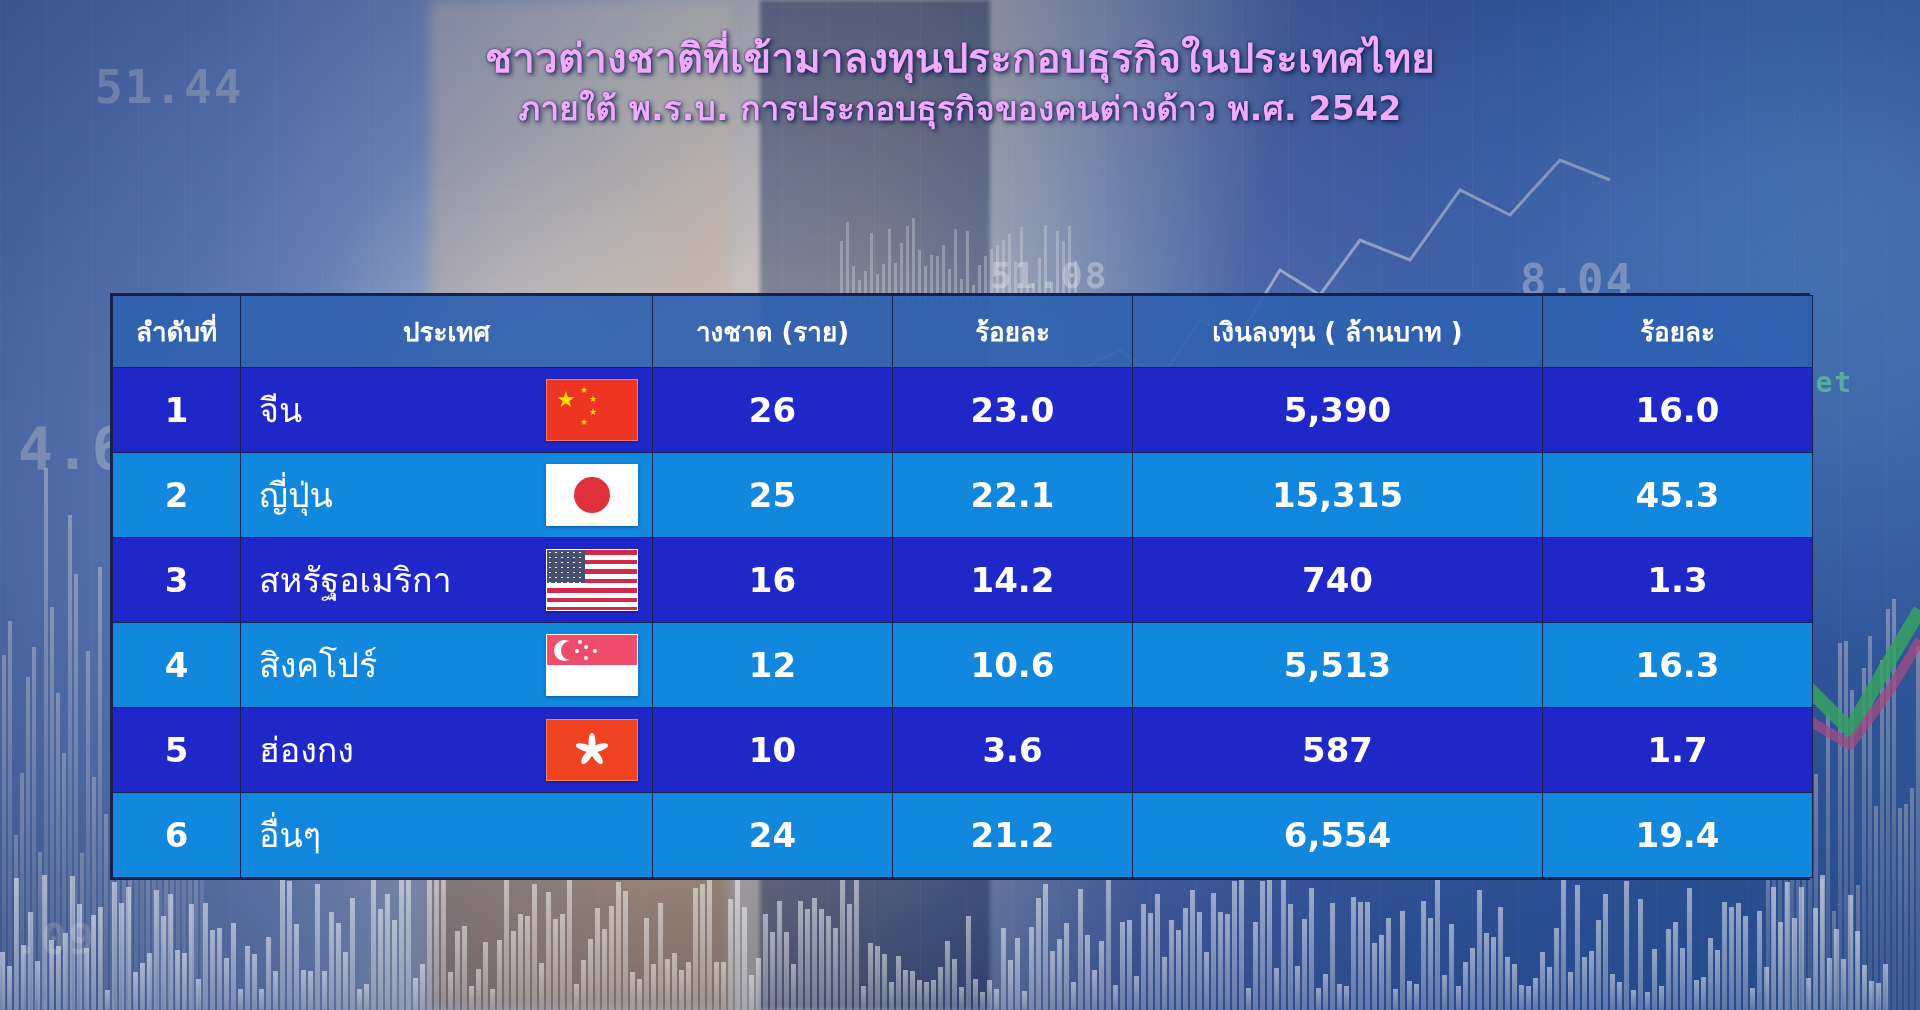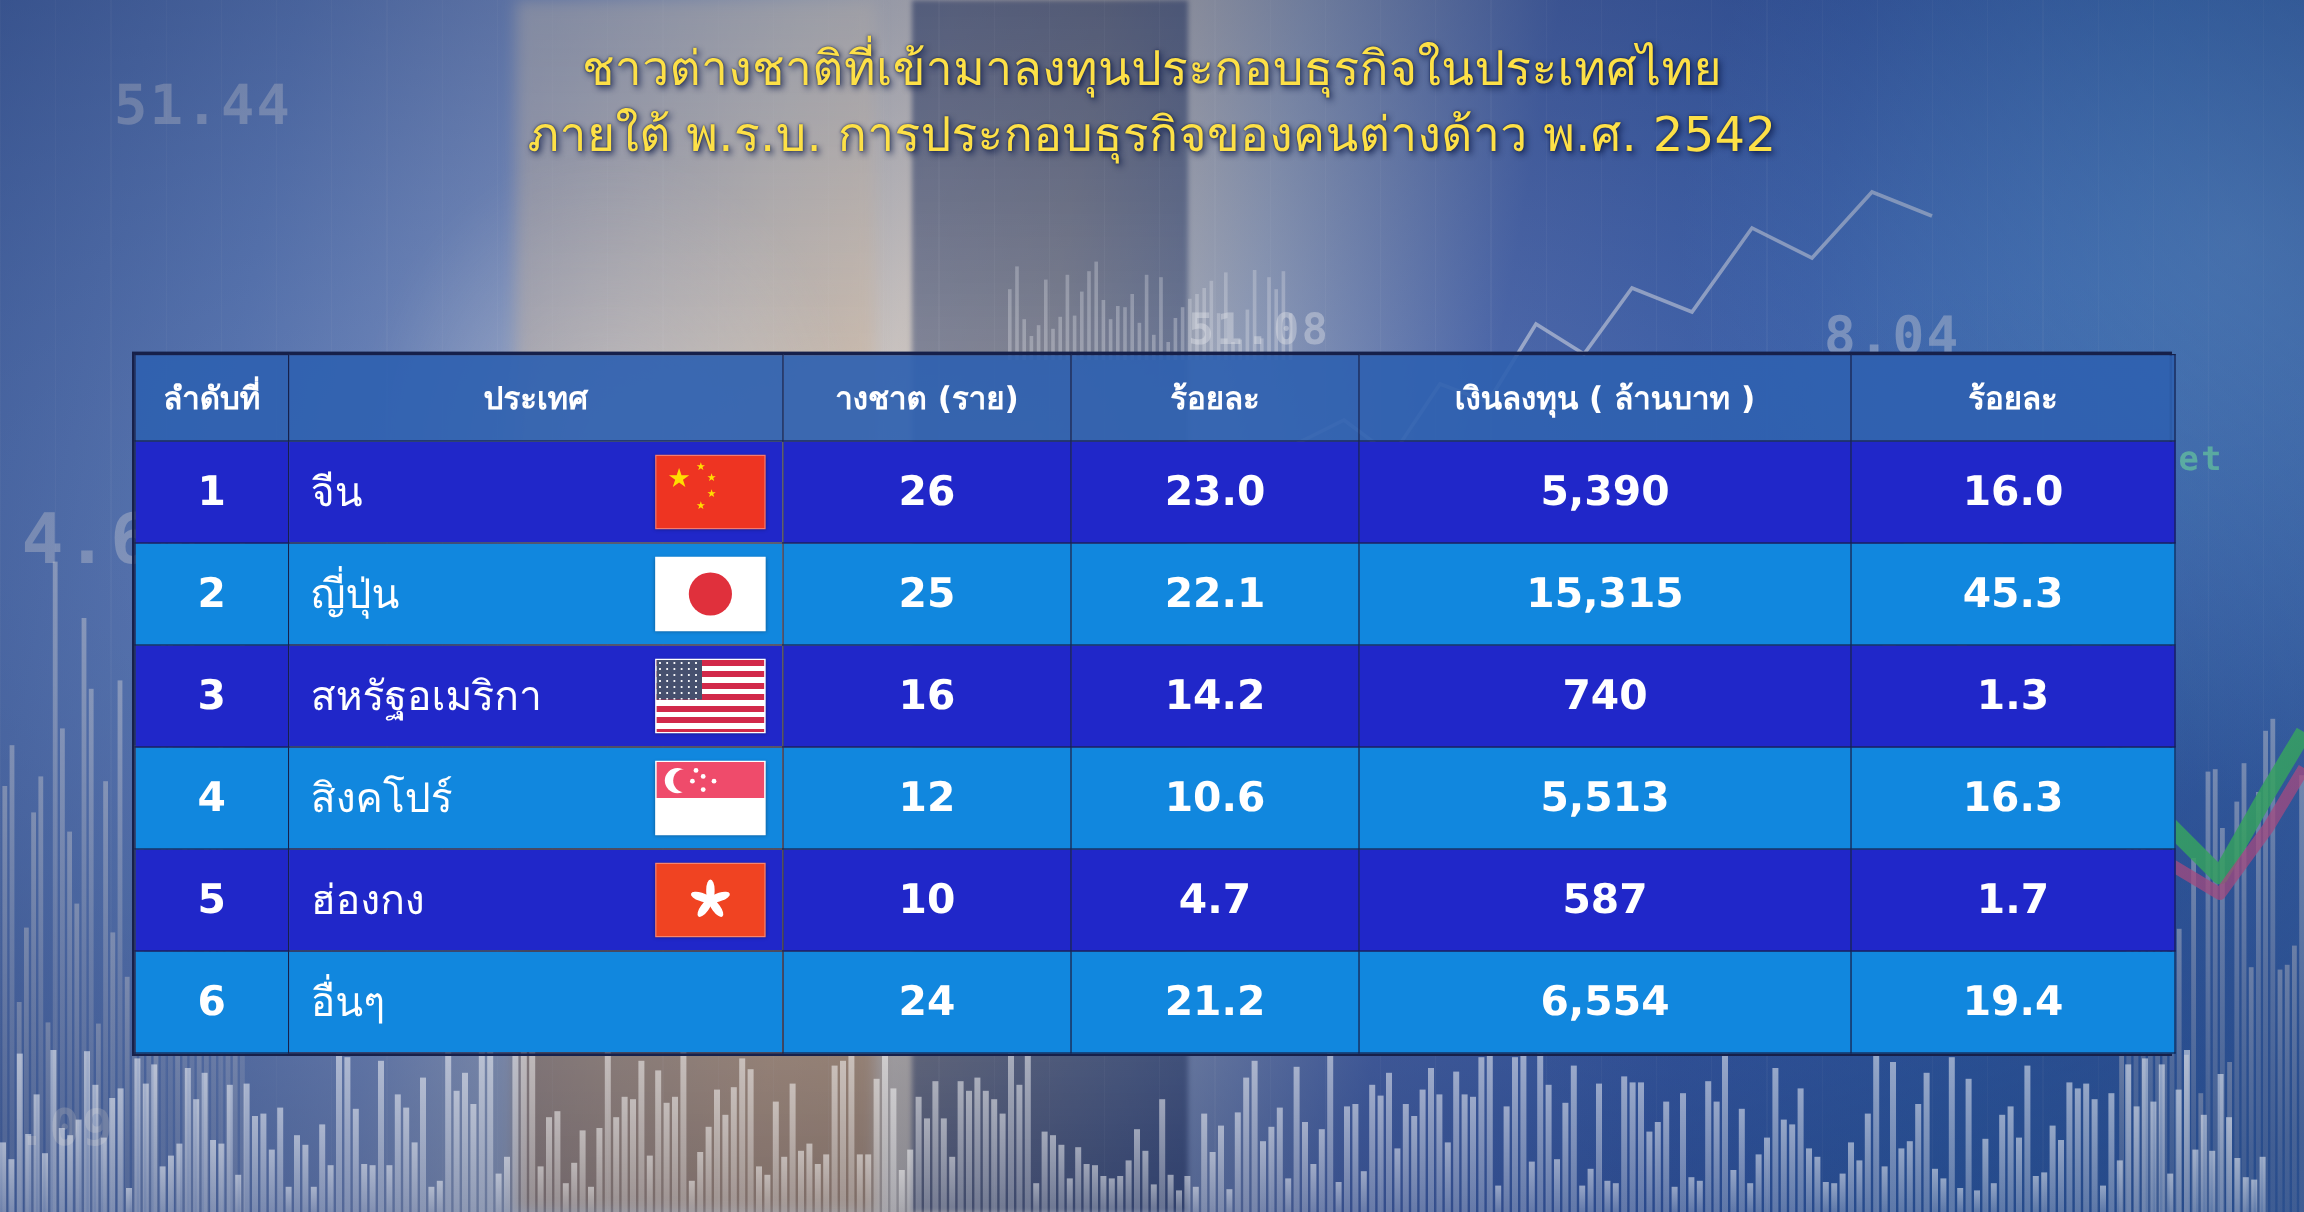--- a/index.html
+++ b/index.html
@@ -64,28 +64,28 @@
   }
 
   .line-svg{ position:absolute; }
 
   
   #headline{
     position:absolute; left:0; right:0; top:34px;
     text-align:center; z-index:5;
   }
   .hl{
-    font-weight:400;
-    color:#fde047;
+    font-weight:700;
+    color:#f0abfc;
     text-shadow:2px 2px 5px rgba(10,25,70,.85), 0 0 2px rgba(10,25,70,.9);
     line-height:1.22;
     letter-spacing:.3px;
   }
   .hl1{ font-size:40px; }
-  .hl2{ font-size:40px; margin-top:6px; }
+  .hl2{ font-size:33px; margin-top:6px; }
   .hl3{
     font-size:42px; margin-top:8px; font-weight:700;
     color:#f31b1b;
     text-shadow:2px 2px 5px rgba(255,255,255,.55), 0 0 3px rgba(120,0,0,.6);
   }
 
   
   #table-wrap{
     position:absolute; left:110px; top:293px; width:1700px; z-index:6;
     border:2px solid #16204a;
@@ -711,21 +711,21 @@
                   <i style="transform:translate(-50%,-100%) rotate(0deg)"></i>
                   <i style="transform:translate(-50%,-100%) rotate(72deg)"></i>
                   <i style="transform:translate(-50%,-100%) rotate(144deg)"></i>
                   <i style="transform:translate(-50%,-100%) rotate(216deg)"></i>
                   <i style="transform:translate(-50%,-100%) rotate(288deg)"></i>
                 </span>
               </span>
             </span>
           </td>
           <td>10</td>
-          <td>4.7</td>
+          <td>3.6</td>
           <td>587</td>
           <td>1.7</td>
         </tr>
         <tr class="light">
           <td>6</td>
           <td class="country">
             <span class="country-inner">
               <span class="cname">อื่นๆ</span>
             </span>
           </td>

